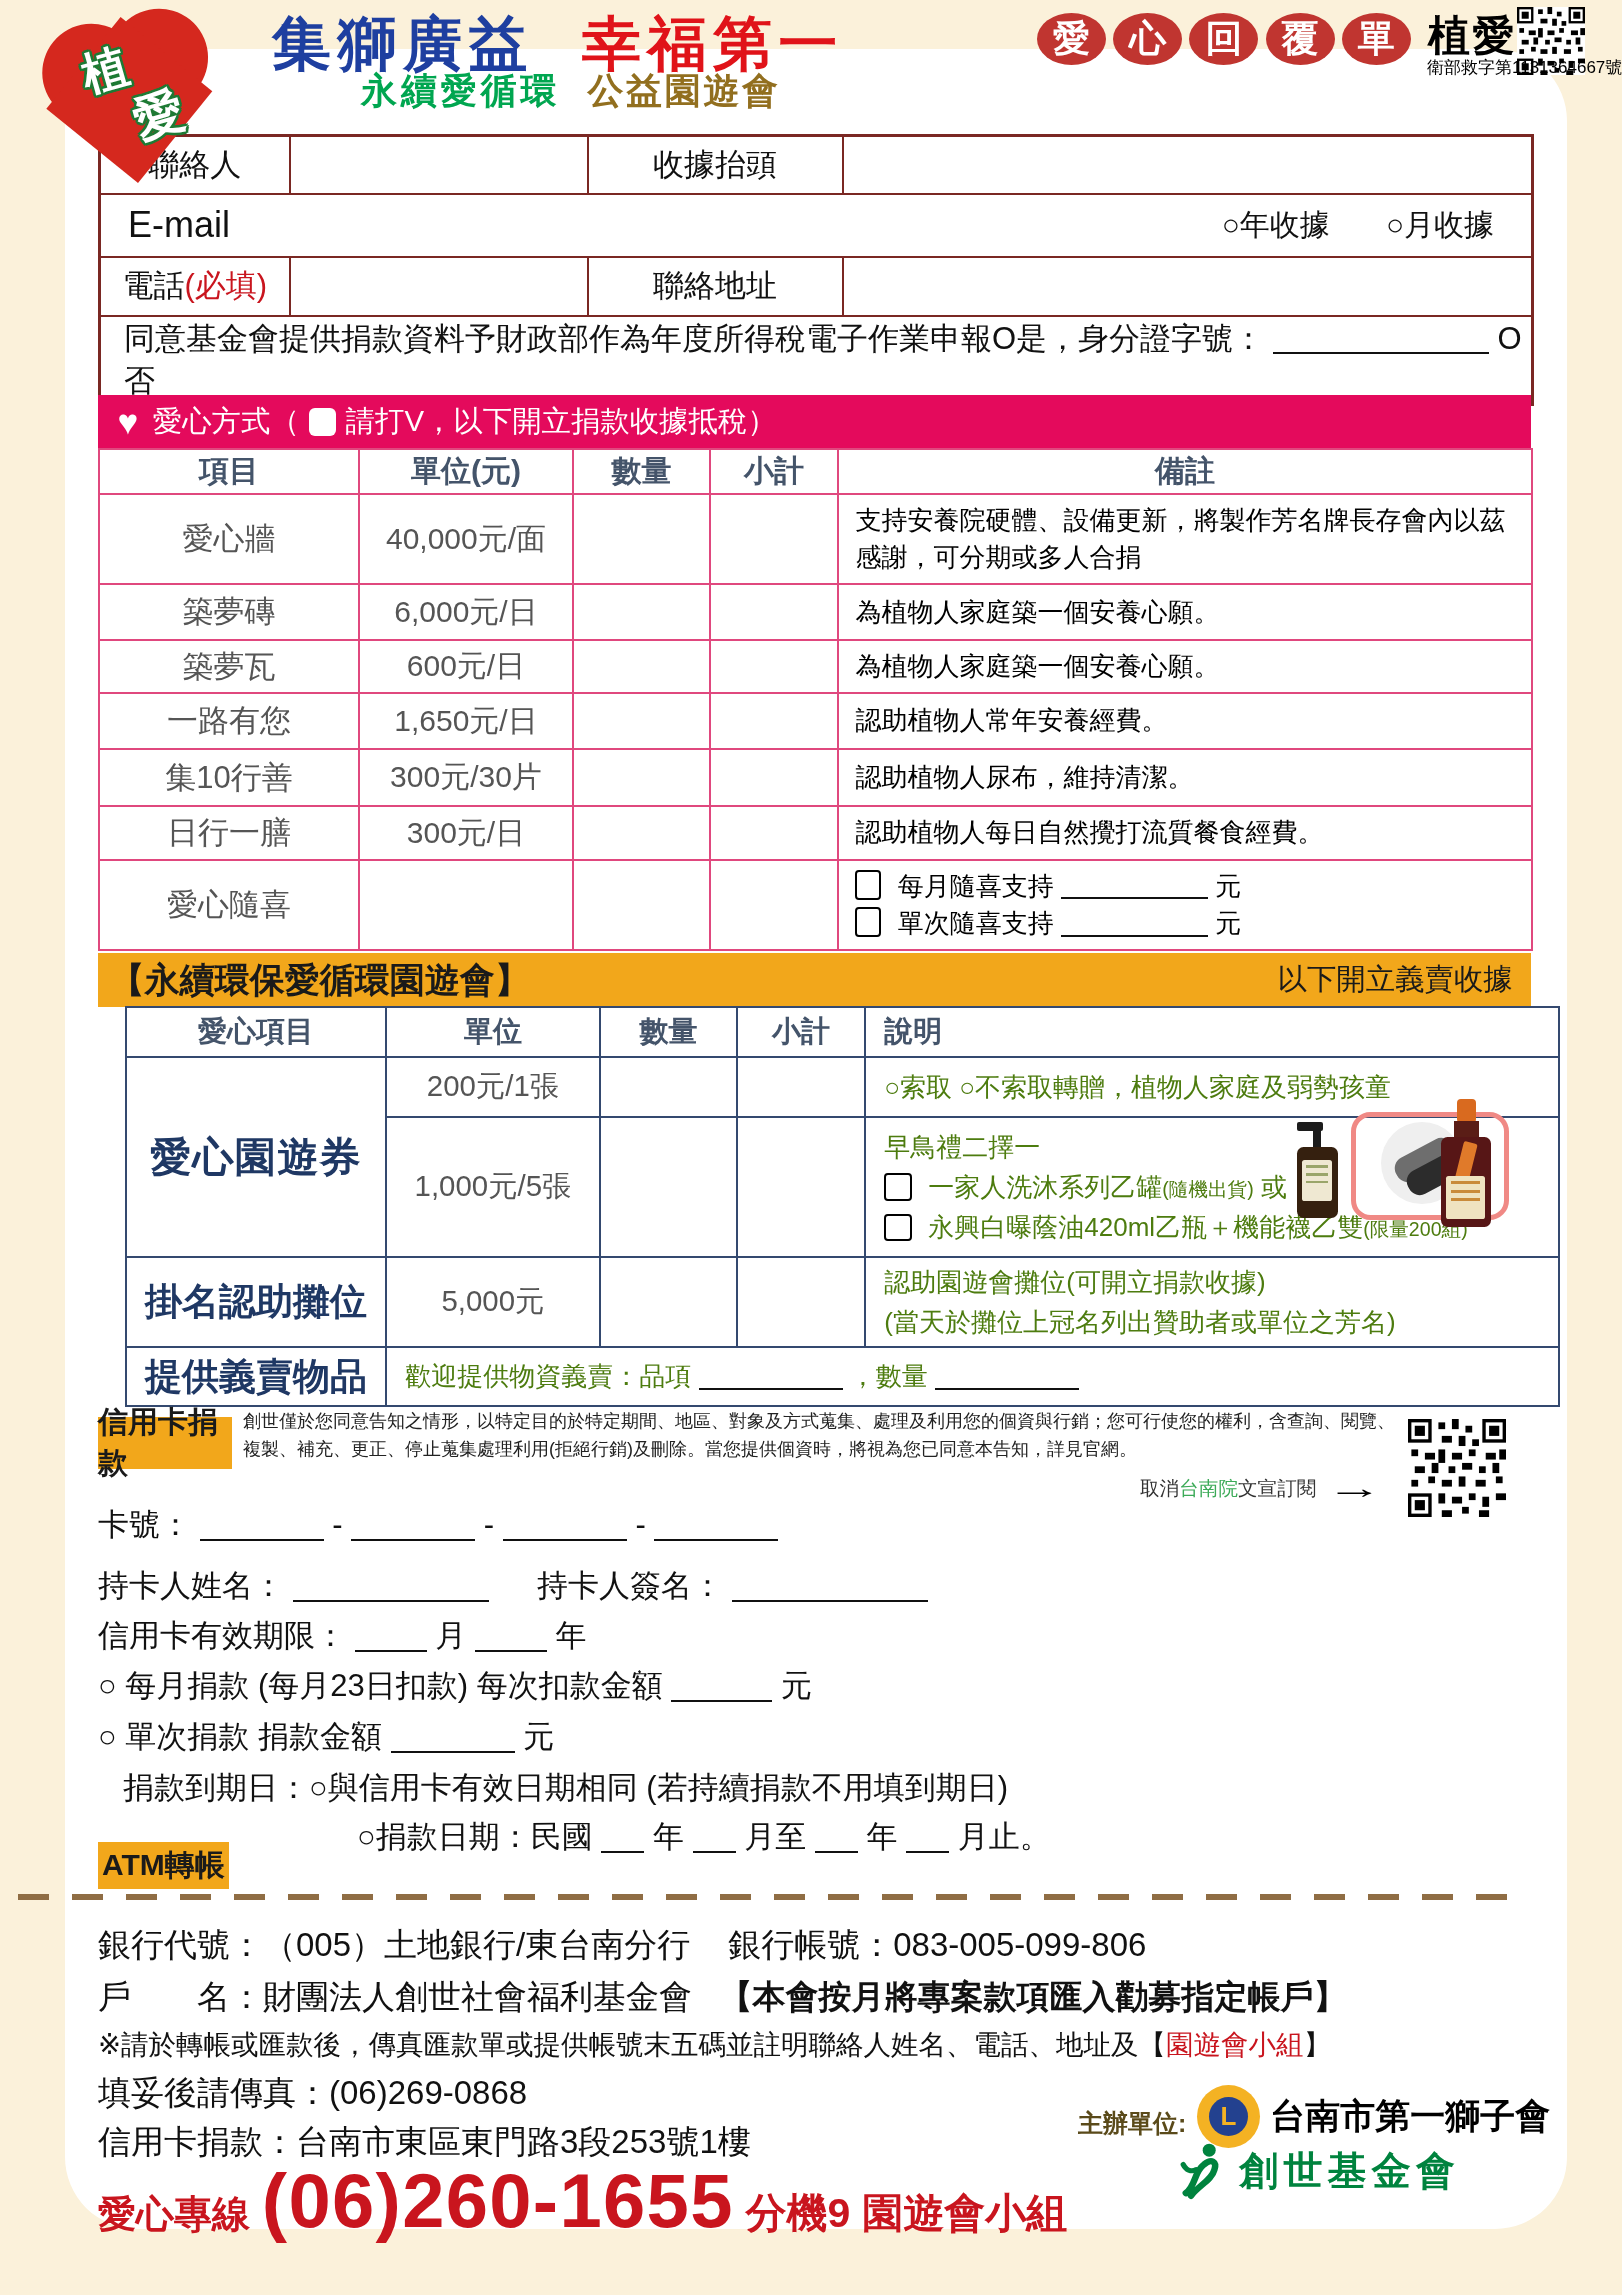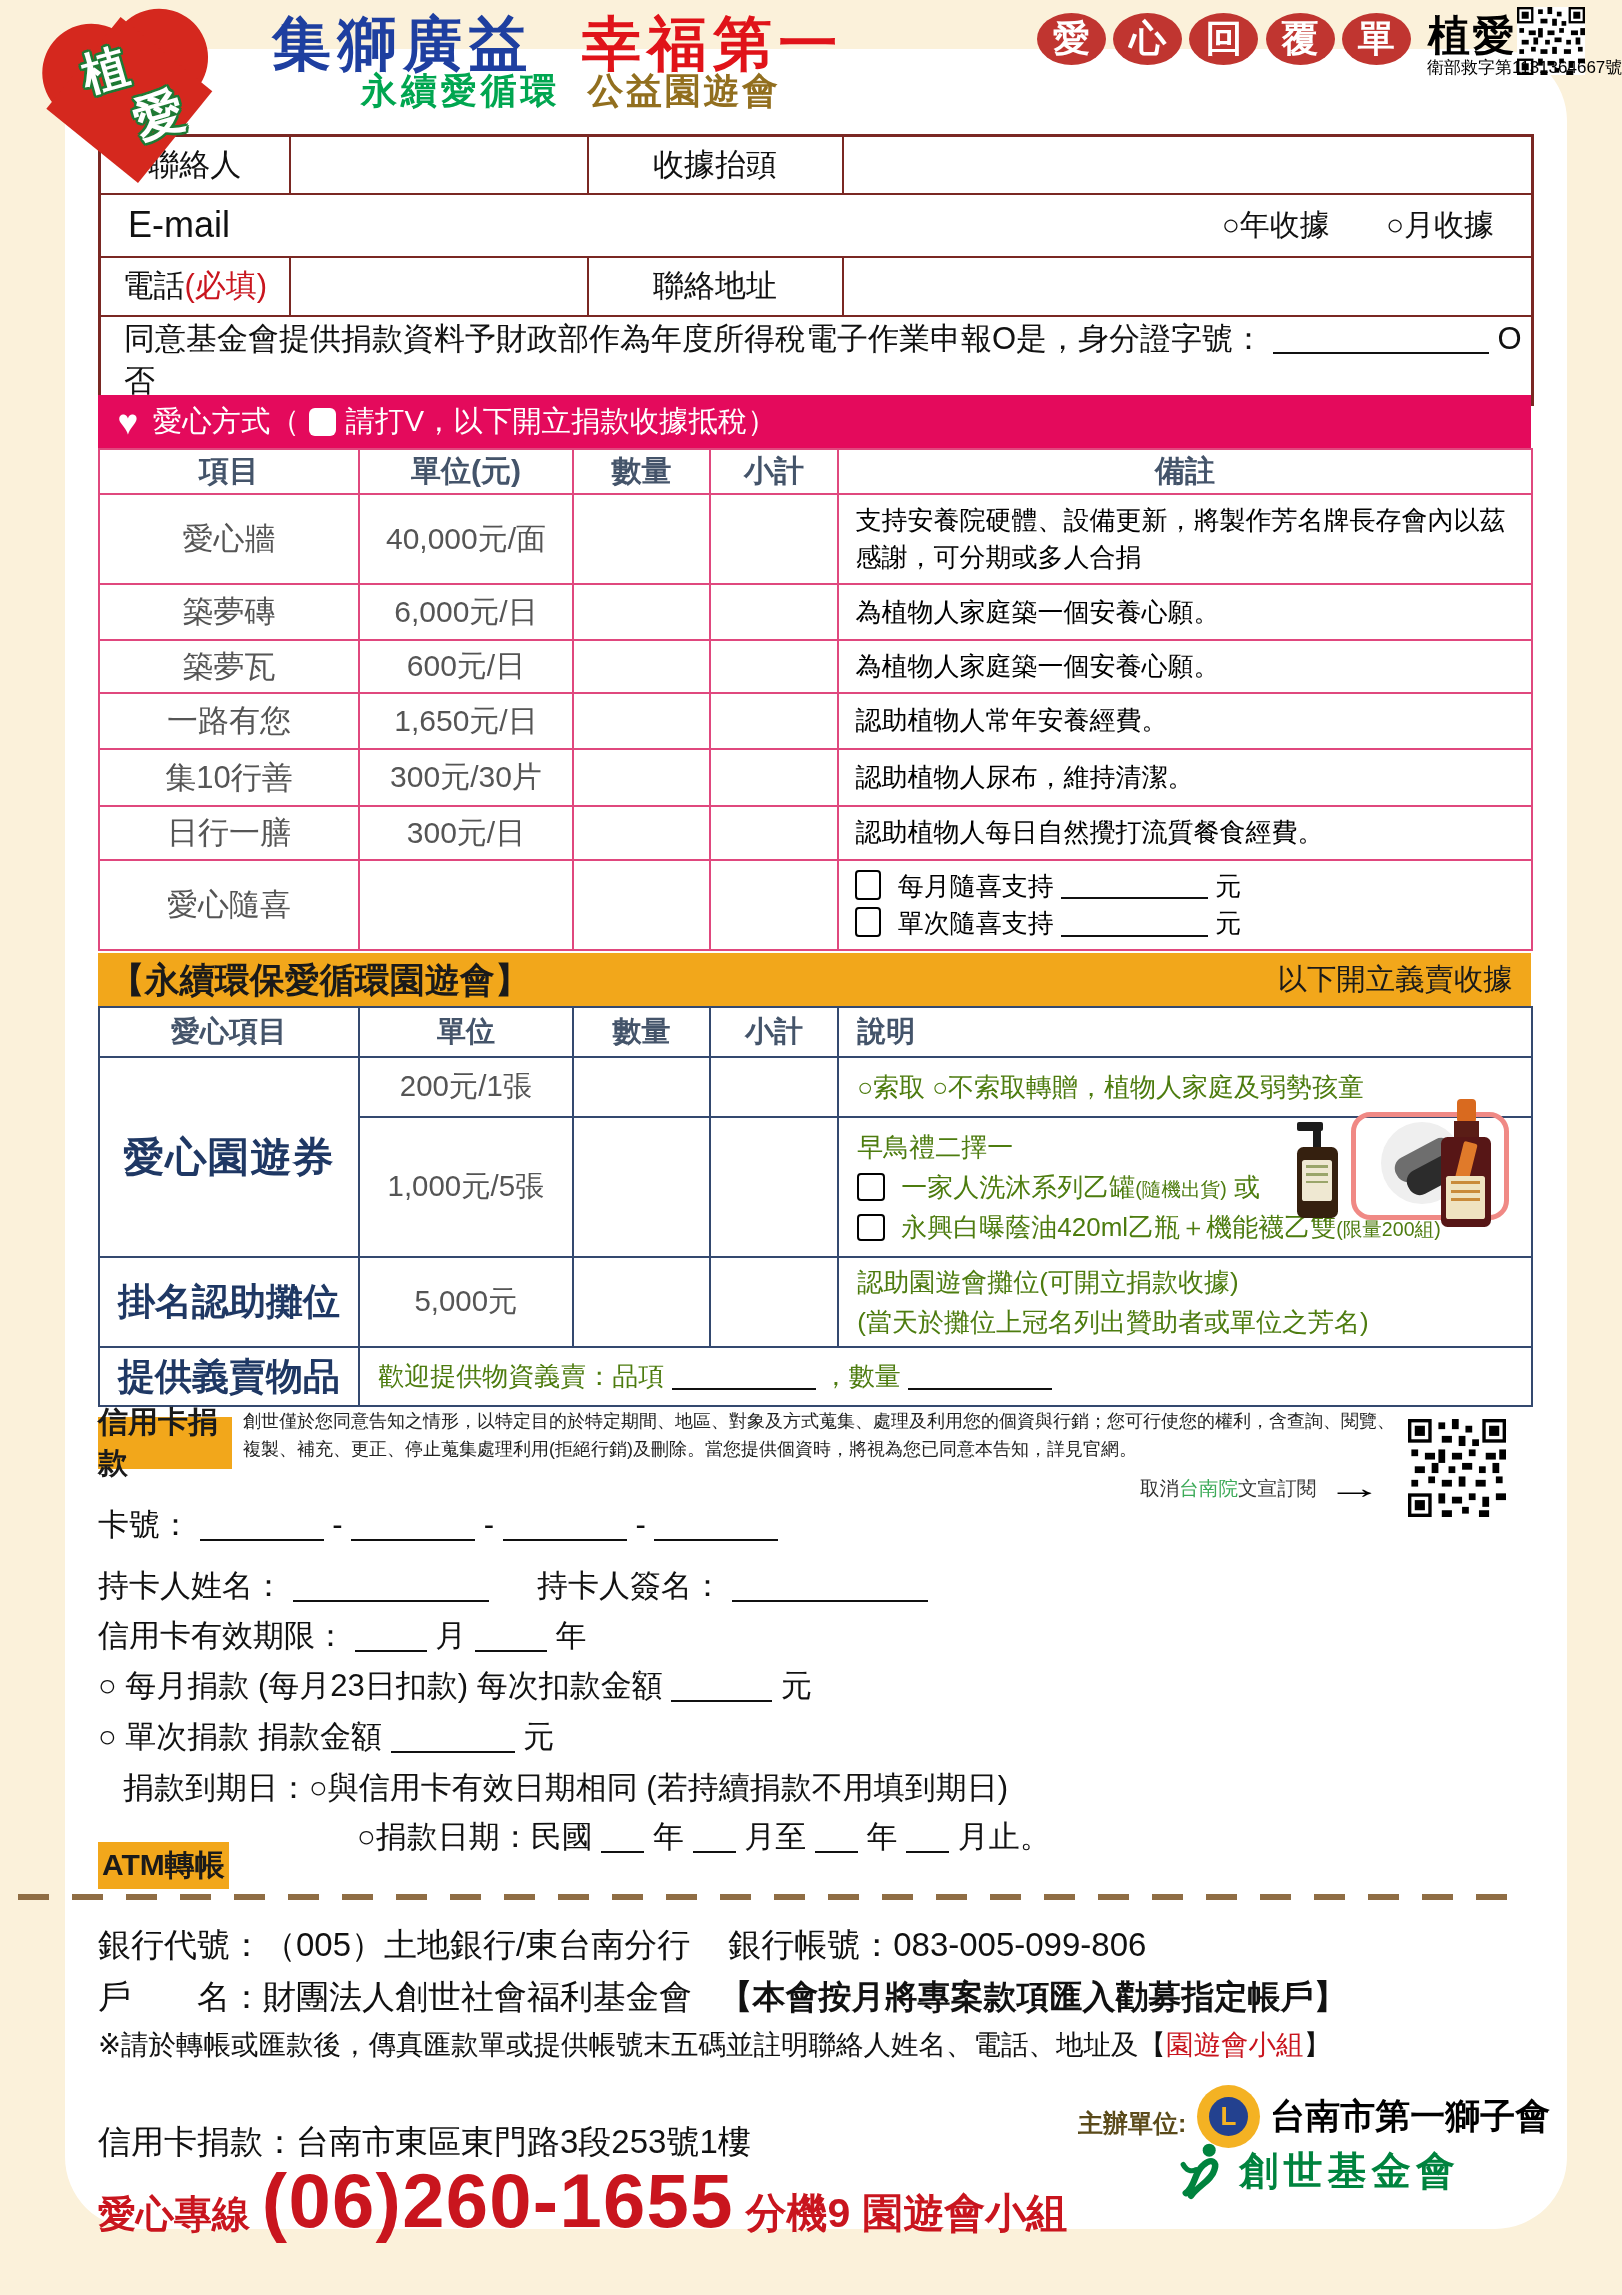--- a/index.html
+++ b/index.html
@@ -336,21 +336,21 @@
       </tr>
     </tbody>
       </table>
   </div>
 
   <div class="orangebar">
     <span class="l">【永續環保愛循環園遊會】</span>
     <span class="r">以下開立義賣收據</span>
   </div>
 
-  <div class="content" style="top:1006px;">
+  <div class="content" style="top:1006px;margin-left:27px;">
     <table class="tbl garden">
       <colgroup>
           <col style="width:260px">
           <col style="width:214px">
           <col style="width:137px">
           <col style="width:128px">
           <col style="width:694px">
         </colgroup>
       <tbody>
           <tr style="height:50px;">
@@ -551,20 +551,21 @@
     <span>銀行帳號：083-005-099-806</span>
   </div>
   <div class="fline" style="top:1975px;font-size:33px;">
     <span>戶　　名：財團法人創世社會福利基金會</span>
     <span style="display:inline-block;width:9.2px;"></span>
     <span style="font-weight:bold;">【本會按月將專案款項匯入勸募指定帳戶】</span>
   </div>
   <div class="fline" style="top:2027px;font-size:27.5px;">
     <span>※請於轉帳或匯款後，傳真匯款單或提供帳號末五碼並註明聯絡人姓名、電話、地址及【</span><span style="color:#C9151E;">園遊會小組</span><span>】</span>
   </div>
+  <div class="fline" style="top:2071px;font-size:33px;">填妥後請傳真：(06)269-0868</div>
   <div class="fline" style="top:2120px;font-size:33px;">信用卡捐款：台南市東區東門路3段253號1樓</div>
 
   <div class="hotline">
     <span class="lab">愛心專線</span>
     <span class="phone">(06)260-1655</span>
     <span class="ext">分機9</span>
     <span class="ext">園遊會小組</span>
   </div>
 
   <div class="organizer">

